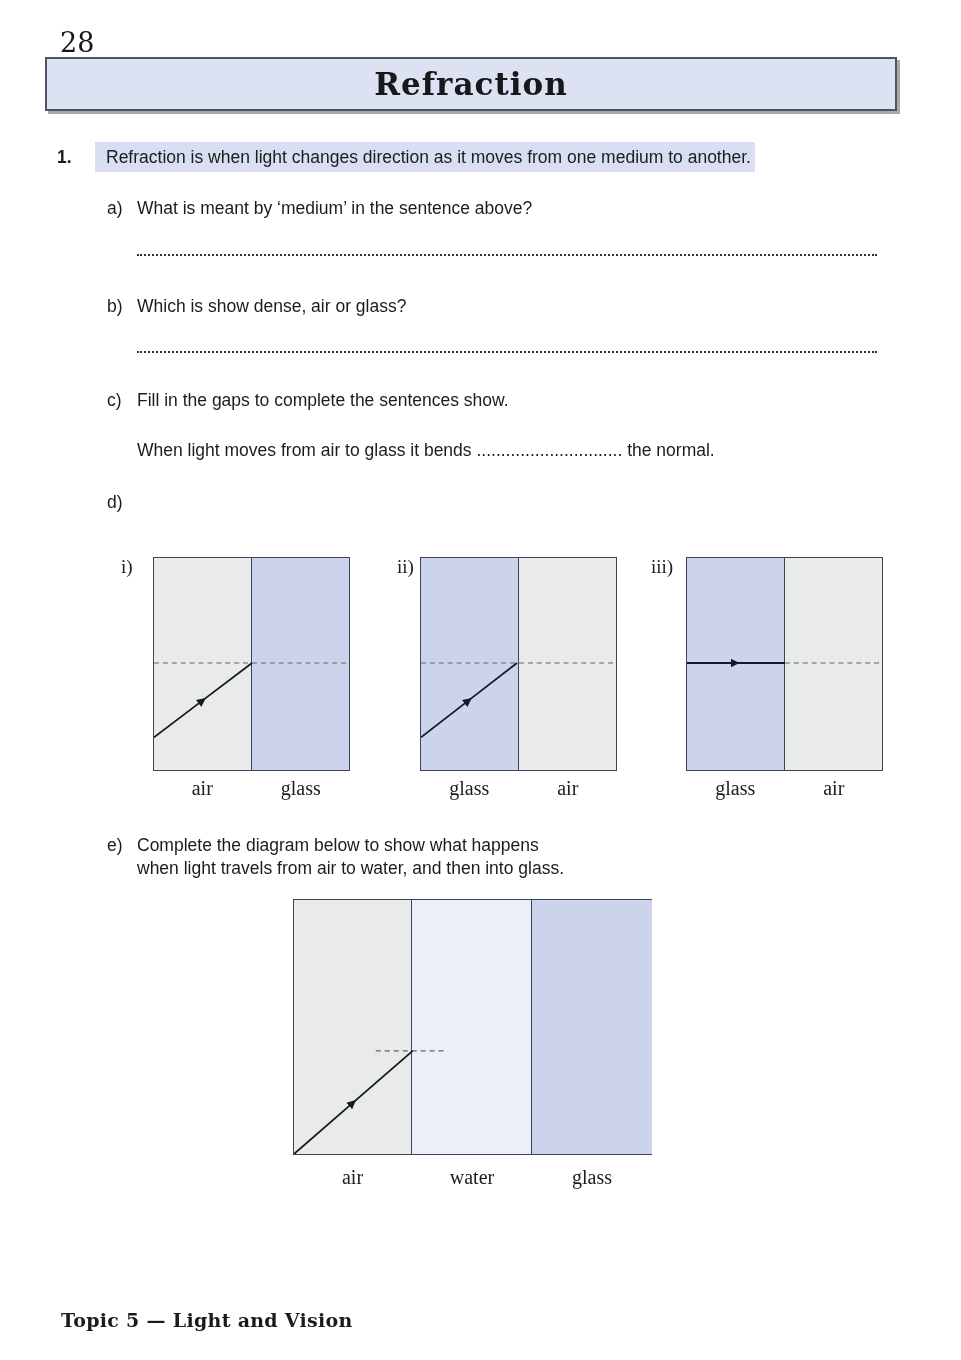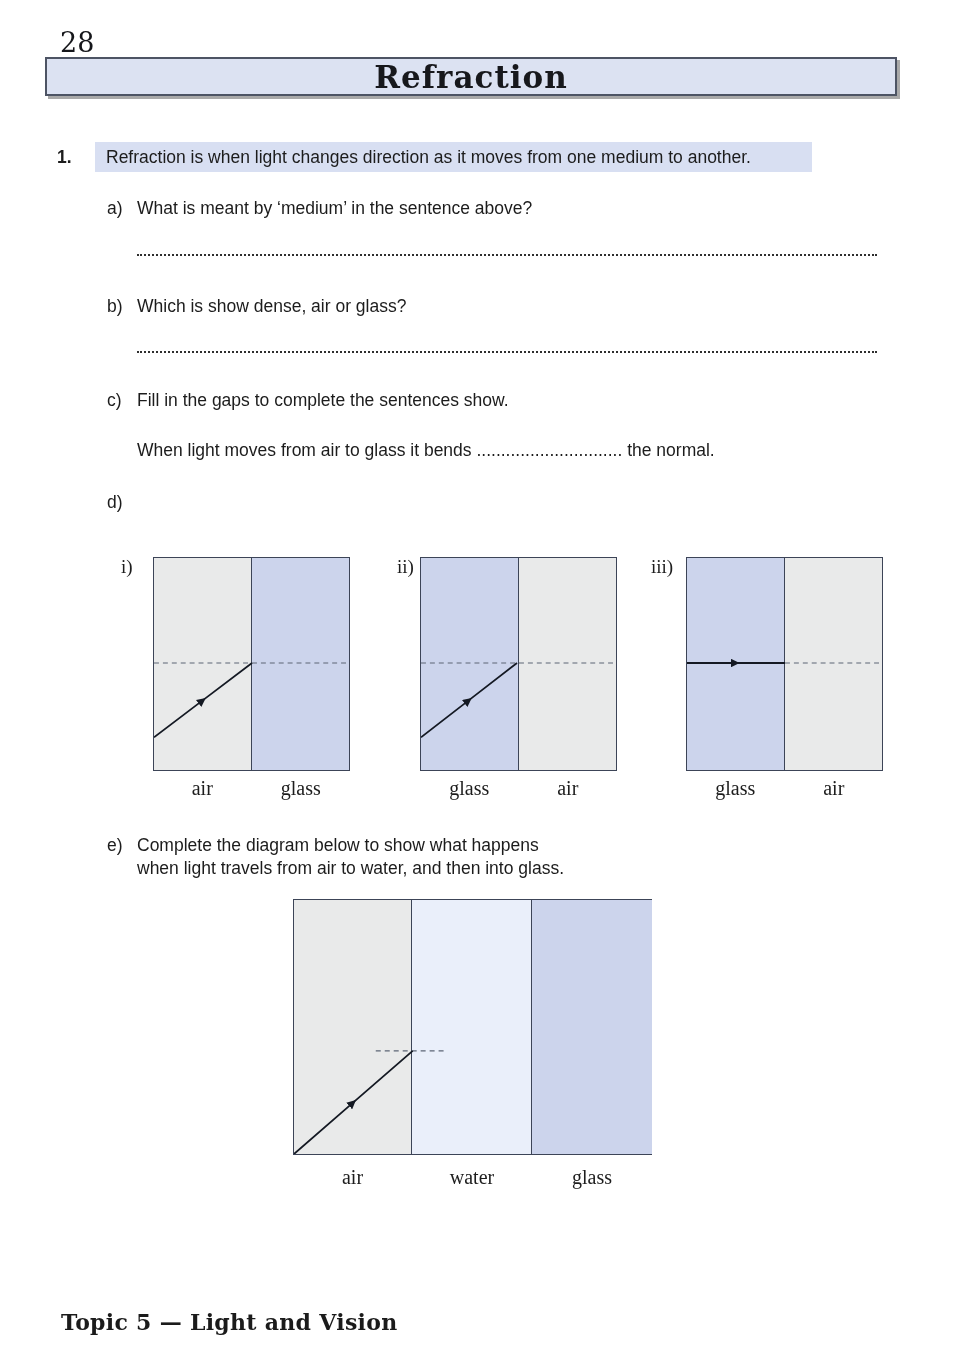--- a/index.html
+++ b/index.html
@@ -6,31 +6,31 @@
   html,body { background:#ffffff; }
   body {
     width:961px; height:1360px; position:relative; overflow:hidden;
     font-family:"Liberation Sans", sans-serif; color:#1c1c1c;
   }
   .abs { position:absolute; }
 
   
   .page-number { left:60px; top:27px; font-family:"DejaVu Serif", serif; font-size:27px; color:#15161a; }
   .banner {
-    left:45px; top:57px; width:852px; height:39px;
+    left:45px; top:57px; width:852px; height:54px;
     background:var(--c-banner_fill,#dce2f2);
     border:2px solid #4d5464; box-shadow:3px 3px 0 #a9a9a9;
     display:flex; align-items:center; justify-content:center;
   }
   .banner h1 { font-family:"DejaVu Serif", serif; font-weight:bold; font-size:31px; letter-spacing:1px; color:#17181c; }
 
   
   .qnum { left:57px; top:147px; font-weight:bold; font-size:17.5px; }
   .qstatement {
-    left:95px; top:142px; width:717px; height:30px; line-height:30px;
+    left:95px; top:142px; width:660px; height:30px; line-height:30px;
     background:var(--c-highlight,#d8dff2); padding-left:11px; font-size:17.5px;
   }
 
   
   .part { display:flex; font-size:17.5px; line-height:23px; }
   .part .plabel { width:30px; flex:0 0 30px; }
   #part-a { left:107px; top:197px; }
   #part-b { left:107px; top:295px; }
   #part-c { left:107px; top:389px; }
   #part-d { left:107px; top:491px; }
@@ -64,21 +64,21 @@
   .epanel-3 { flex:1; height:100%; }
   #elabels { left:293px; top:1166px; width:359px; display:flex; font-family:"Liberation Serif", serif; font-size:20px; color:#1d1d1d; }
   #elabels span { text-align:center; }
   #elabels span:nth-child(1){ width:119px; } #elabels span:nth-child(2){ width:120px; } #elabels span:nth-child(3){ width:120px; }
 
   
   .normal { stroke:var(--c-normal_dash,#5c6575); stroke-width:1.2; stroke-dasharray:5 4; fill:none; }
   .ray { stroke:var(--c-ray,#141923); stroke-width:1.8; fill:none; }
 
   
-  .footer { left:61px; top:1309px; font-family:"DejaVu Serif", serif; font-weight:bold; font-size:22px; letter-spacing:0.3px; color:#1b1b1b; }
+  .footer { left:61px; top:1309px; font-family:"DejaVu Serif", serif; font-weight:bold; font-size:19px; letter-spacing:0.3px; color:#1b1b1b; }
 </style>
 </head>
 <body>
 
 <svg width="0" height="0" style="position:absolute">
   <defs>
     <marker id="arrowhead" markerWidth="9" markerHeight="9" refX="5.5" refY="4.5" orient="auto" markerUnits="userSpaceOnUse">
       <path d="M0,0 L9,4.5 L0,9 z" fill="#141923"></path>
     </marker>
   </defs>

